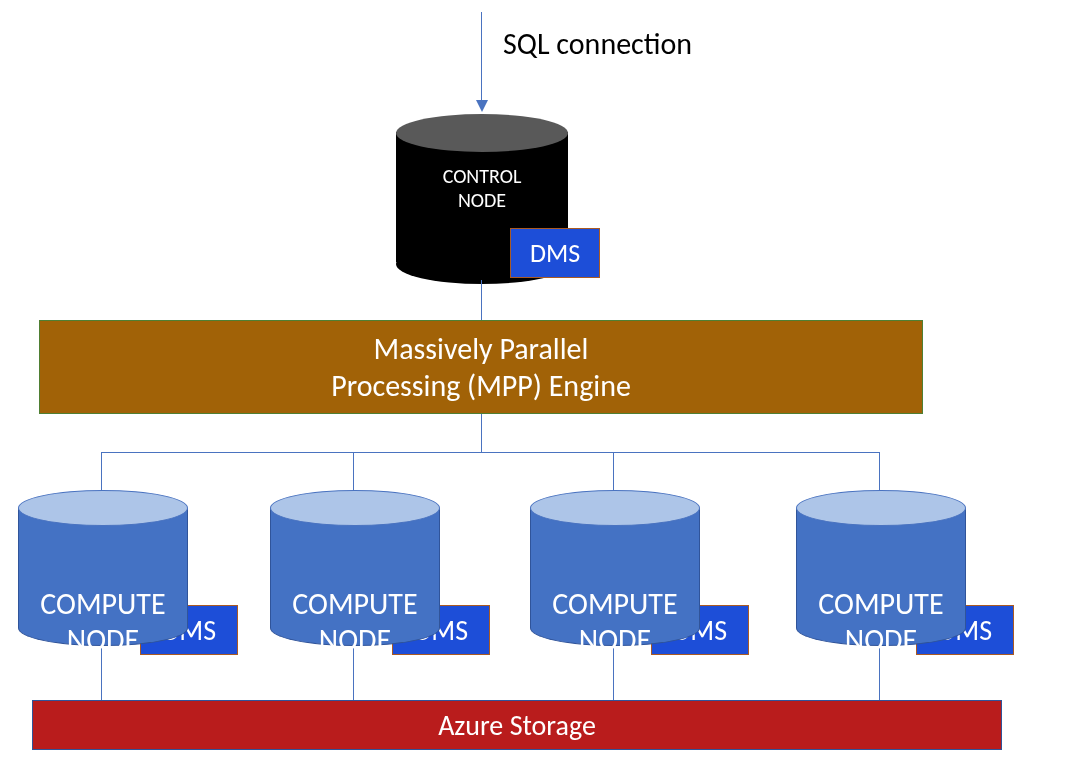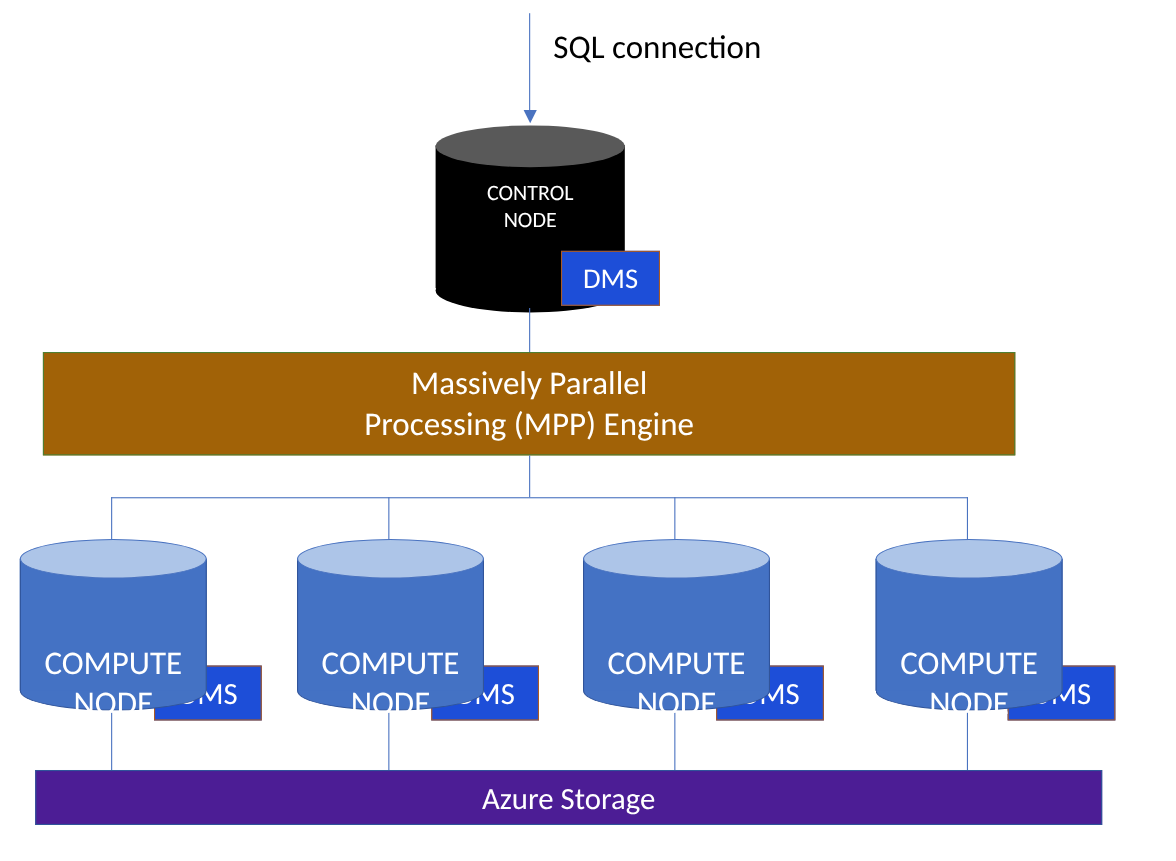--- a/index.html
+++ b/index.html
@@ -229,21 +229,21 @@
   .drop2.e2 { left: 353px; }
   .drop2.e3 { left: 613px; }
   .drop2.e4 { left: 879px; }
 
   .storage-box {
     position: absolute;
     left: 32px;
     top: 700px;
     width: 970px;
     height: 50px;
-    background: #4c1d95;
+    background: #b91c1c;
     border: 1.5px solid #30549a;
     color: #fff;
     font-size: 28px;
     display: flex;
     align-items: center;
     justify-content: center;
   }
 </style>
 </head>
 <body>

